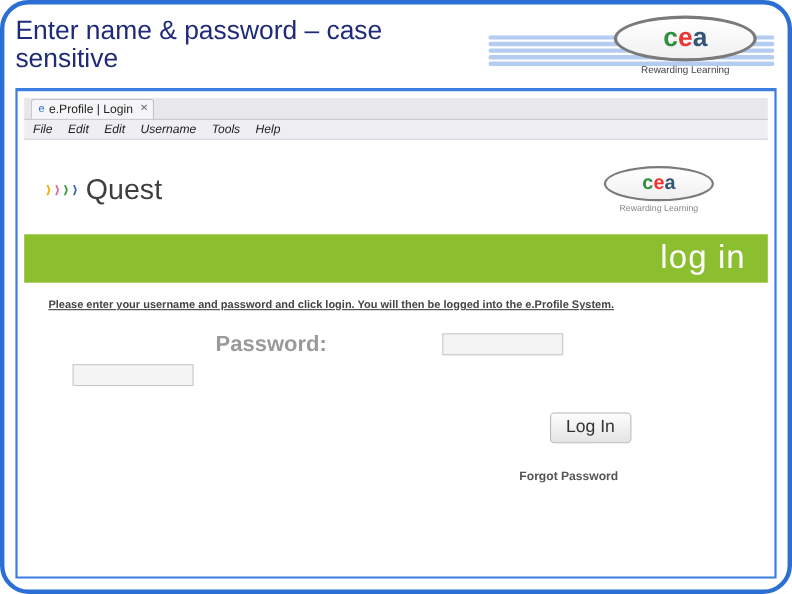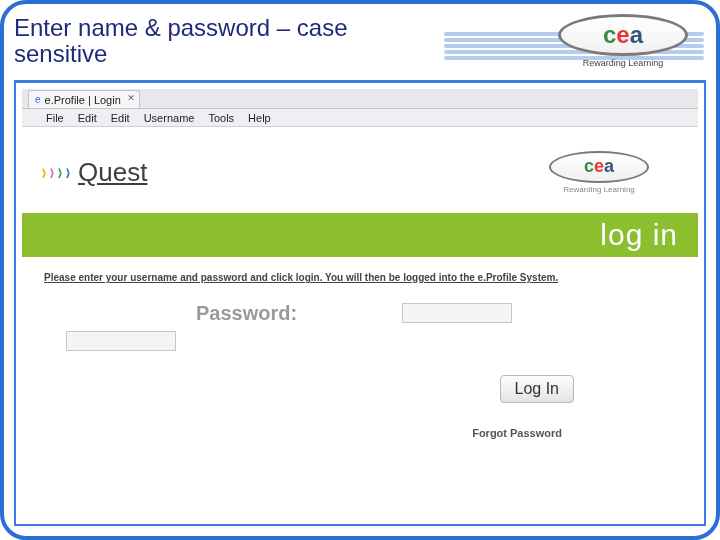--- a/index.html
+++ b/index.html
@@ -109,41 +109,42 @@
   }
   .tab .ie-icon { font-size: 10px; color:#2b6fd4; }
   .tab .close { position:absolute; right:4px; top:2px; font-size:9px; color:#666;}
   .menu-bar {
     height: 18px;
     background: #efeff3;
     border-bottom: 1px solid #d0d0d4;
     display: flex;
     align-items: center;
     gap: 14px;
-    padding-left: 24px;
+    padding-left: 8px;
     font-size: 11px;
     color: #222;
+    font-style: italic;
   }
   .menu-bar span { cursor: default; }
 
   .page {
     position: absolute;
     top: 42px; left: 0; right: 0; bottom: 0;
     padding: 8px 14px;
   }
   .logo-row {
     display: flex;
     align-items: center;
     justify-content: space-between;
     padding: 4px 10px 8px 4px;
   }
   .quest-logo { display:flex; align-items:center; gap:6px; }
   .quest-chevrons { display:flex; }
   .quest-chevrons span { font-size: 24px; font-weight:bold; line-height:1; transform: scaleX(0.55); }
-  .quest-word { font: 26px Arial; color:#403f3f; letter-spacing:0px;text-decoration:underline; }
+  .quest-word { font: 26px Arial; color:#403f3f; letter-spacing:0px; }
 
   .cea-logo.small .cea-oval { width: 100px; height: 32px; border-width:2px; }
   .cea-logo.small .cea-oval span { font-size: 18px; }
   .cea-logo.small .cea-tag { font-size: 8px; color:#888; }
 
   .green-bar {
     height: 44px;
     background: #8bbf2f;
     margin: 4px -14px 0 -14px;
     display: flex;

